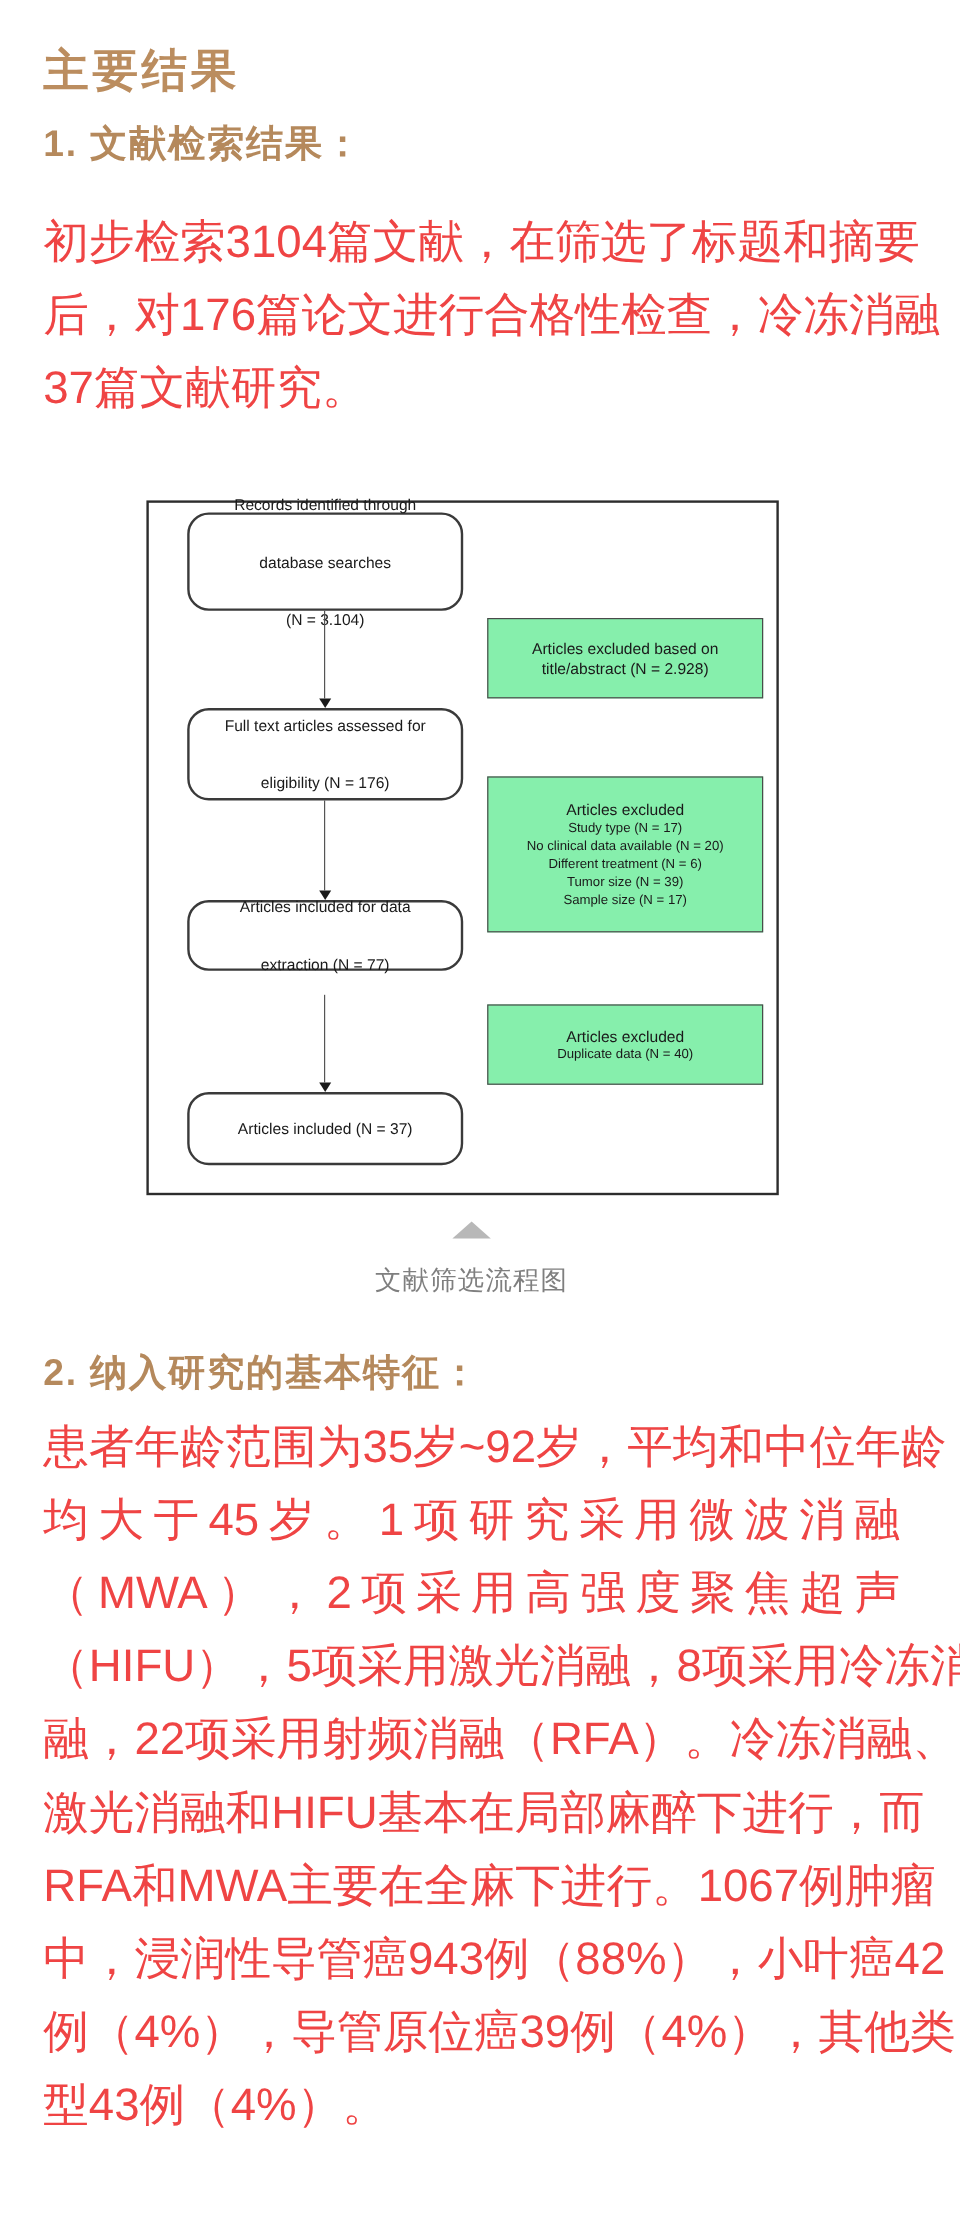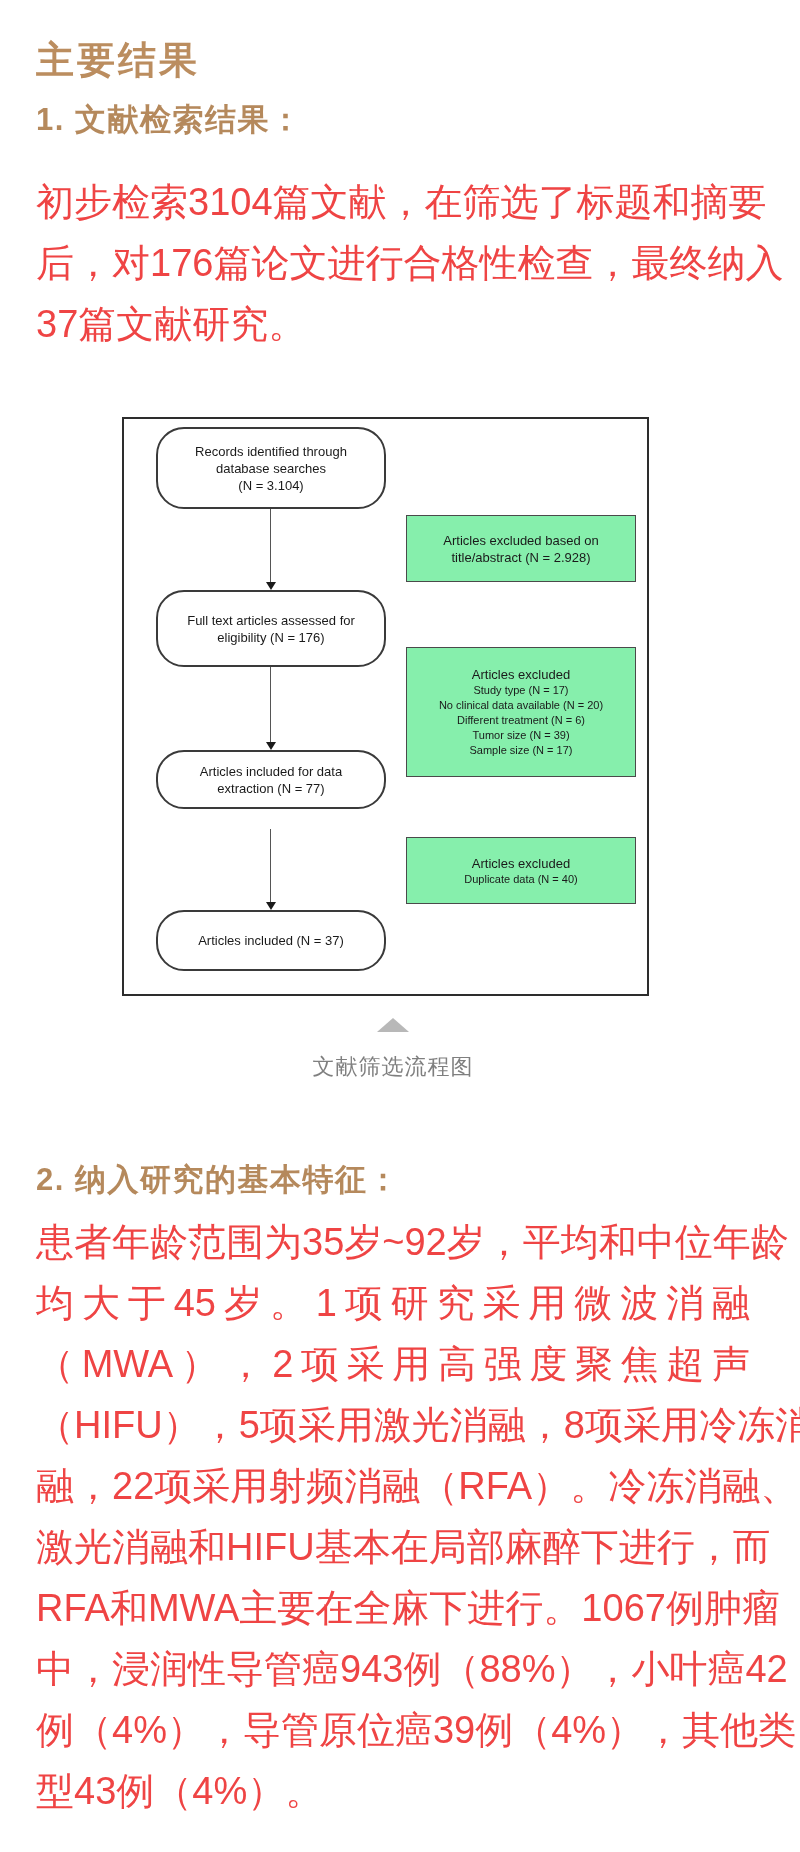--- a/index.html
+++ b/index.html
@@ -24,21 +24,21 @@
     color: #bb8d5f;
   }
   .section-heading {
     font-size: 31px;
     line-height: 40px;
     font-weight: 700;
     letter-spacing: 1.5px;
     color: #b5895c;
   }
   .section-heading.s1 { margin-top: 18px; }
-  .section-heading.s2 { margin-top: 76px; }
+  .section-heading.s2 { margin-top: 40px; }
 
   
   .para { margin-top: 32px; }
   .para.p2 { margin-top: 12px; }
   .para .line {
     font-size: 38px;
     line-height: 61px;
     color: #ef4444;
     text-align: justify;
     text-align-last: justify;
@@ -70,22 +70,23 @@
     align-items: center;
     text-align: center;
     font-size: 13px;
     line-height: 17px;
     color: #1a1a1a;
     padding: 2px 6px;
   }
   .fc-box.rounded {
     left: 32px;
     border: 2px solid #3a3a3a;
-    border-radius: 28px;
+    border-radius: 18px;
     background: #ffffff;
+    gap: 31px;
   }
   .fc-box.gray {
     left: 282px;
     border: 1.5px solid #4a4a4a;
     background: #86efac;
   }
   .fc-box .fc-sub {
     font-size: 11px;
     line-height: 15px;
   }
@@ -128,21 +129,21 @@
 <body>
 
 <div class="content">
 
   <h1 class="page-title">主要结果</h1>
 
   <h2 class="section-heading s1">1. 文献检索结果：</h2>
 
   <div class="para p1">
     <div class="line">初步检索3104篇文献，在筛选了标题和摘要</div>
-    <div class="line">后，对176篇论文进行合格性检查，最终纳入</div>
+    <div class="line">后，对176篇论文进行合格性检查，冷冻消融</div>
     <div class="line last">37篇文献研究。</div>
   </div>
 
   <div class="flowchart">
 
     <div class="fc-box rounded" style="top:8px; height:82px;">
       <div class="fc-line">Records identified through</div>
       <div class="fc-line">database searches</div>
       <div class="fc-line">(N = 3.104)</div>
     </div>

